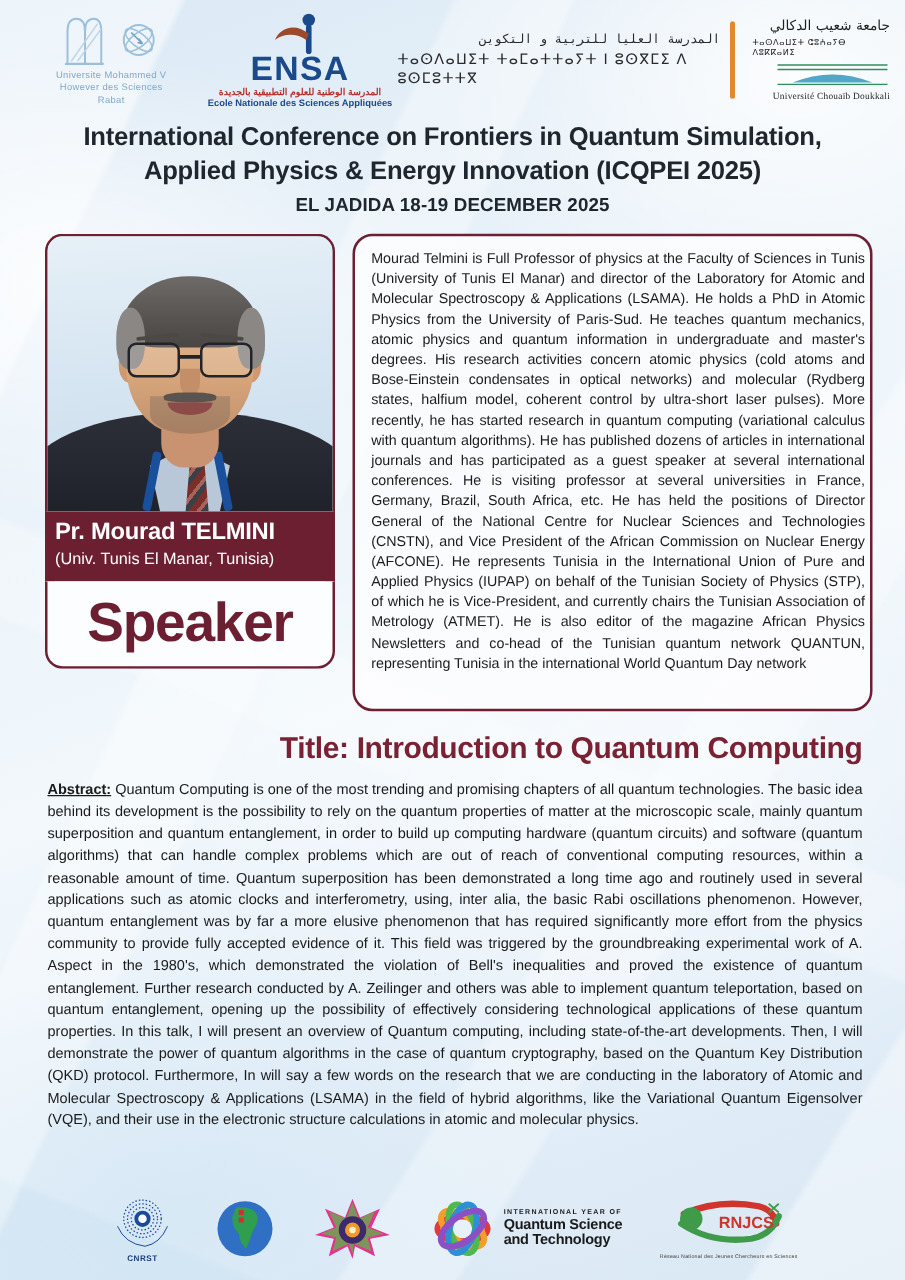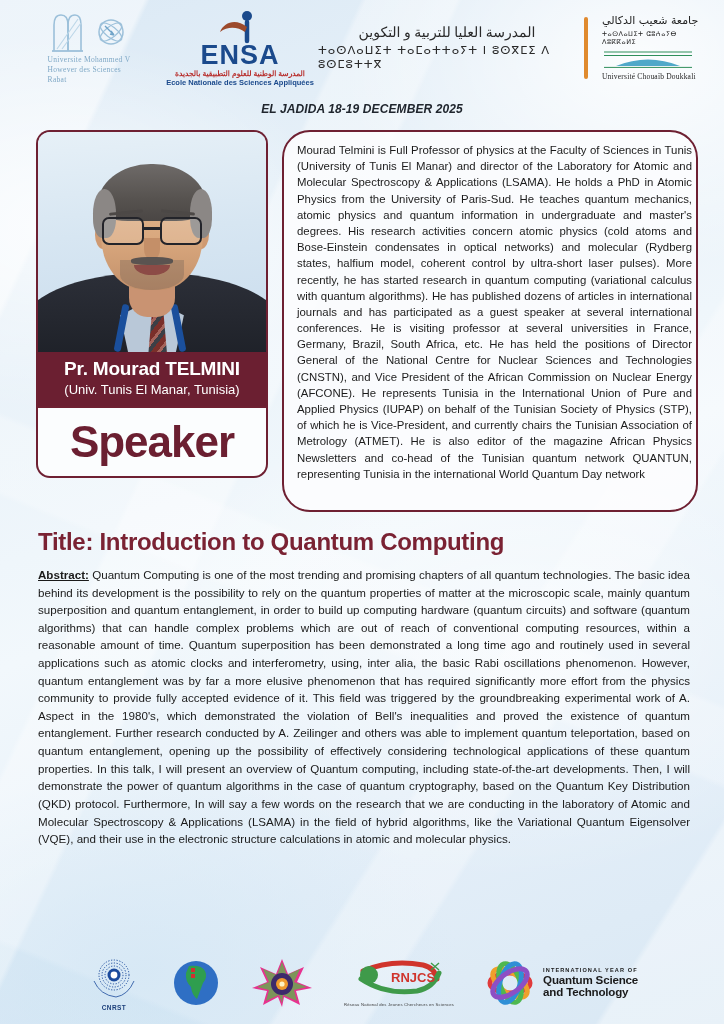--- a/index.html
+++ b/index.html
@@ -54,23 +54,22 @@
     display: flex;
     flex-direction: column;
     align-items: center;
     gap: 2px;
   }
   .um5-marks { display: flex; align-items: center; gap: 10px; }
   .um5-text {
     font-size: 7.5px;
     line-height: 1.35;
     color: #7fa8c6;
-    text-align: left;
+    text-align: center;
     letter-spacing: .3px;
-    font-family: Liberation Serif, serif;
   }
 
   .logo-ensa {
     width: 132px;
     display: flex;
     flex-direction: column;
     align-items: center;
     margin-left: 4px;
   }
   .ensa-word {
@@ -98,27 +97,26 @@
 
   .logo-esef {
     flex: 1;
     display: flex;
     flex-direction: column;
     justify-content: center;
     padding-left: 6px;
     gap: 1px;
   }
   .esef-ar {
-    font-family: Liberation Serif, serif;
-    font-size: 14px;
+    font-family: Liberation Mono, monospace;
+    font-size: 10px;
     color: #2a2a2a;
     letter-spacing: 2px;
     direction: rtl;
     line-height: 1.25;
-    text-align: center;
   }
   .esef-tif {
     font-family: "DejaVu Sans", sans-serif;
     font-size: 11.5px;
     color: #2a2a2a;
     letter-spacing: 1px;
     line-height: 1.25;
   }
   .esef-fr {
     font-family: "Liberation Serif", serif;
@@ -132,21 +130,21 @@
     height: 62px;
     background: #e08a2e;
     border-radius: 2px;
     margin: 0 8px 0 2px;
   }
 
   .logo-ucd {
     width: 110px;
     display: flex;
     flex-direction: column;
-    align-items: flex-start;
+    align-items: flex-end;
     gap: 4px;
   }
   .ucd-ar {
     font-family: "DejaVu Sans", sans-serif;
     font-size: 11px;
     color: #1e1e1e;
     direction: rtl;
     line-height: 1.1;
   }
   .ucd-tif {
@@ -173,25 +171,24 @@
   }
   .conf-title {
     font-size: 20.5px;
     font-weight: 700;
     color: #20262e;
     line-height: 1.32;
     letter-spacing: -.2px;
   }
   .conf-date {
     margin-top: 6px;
-    font-size: 12px;
+    font-size: 15px;
     font-weight: 600;
     color: #20262e;
     letter-spacing: .1px;
-    font-style: italic;
   }
 
   
   .speaker-row {
     position: relative;
     z-index: 3;
     display: flex;
     align-items: flex-start;
     padding: 14px 26px 0 36px;
     gap: 14px;
@@ -328,22 +325,22 @@
     width: 28%; height: 14%;
     background: rgba(90,83,80,0.28);
     border-radius: 0 0 50% 50%;
   }
 
   .name-plate {
     width: 232px;
     background: #6b1f31;
     border: 2px solid #6e2032;
     border-top: none;
-    padding: 7px 20px 8px;
-    text-align: center;
+    padding: 7px 6px 8px;
+    text-align: left;
     color: #ffffff;
   }
   .name-line {
     font-size: 19px;
     font-weight: 700;
     line-height: 1.1;
     letter-spacing: -.2px;
   }
   .affil-line {
     font-size: 13px;
@@ -369,21 +366,21 @@
     color: #6b1f31;
     letter-spacing: -1px;
     line-height: 1;
   }
 
   
   .bio-box {
     flex: 1;
     min-height: 382px;
     border: 2px solid #6e2032;
-    border-radius: 28px;
+    border-radius: 16px;
     background: rgba(252,253,254,0.82);
     padding: 10px 4px 10px 13px;
   }
   .bio-text {
     font-size: 11.4px;
     line-height: 1.42;
     color: #1b1b1b;
     text-align: justify;
     hyphens: auto;
   }
@@ -393,20 +390,21 @@
     position: relative;
     z-index: 3;
     padding: 16px 34px 0 38px;
   }
   .talk-title {
     font-size: 24px;
     font-weight: 700;
     color: #7a2233;
     letter-spacing: -.3px;
     margin-bottom: 10px;
+    text-align: right;
   }
   .abstract-para {
     font-size: 11.6px;
     line-height: 1.52;
     color: #1a1a1a;
     text-align: justify;
   }
   .abstract-label {
     font-weight: 700;
     text-decoration: underline;
@@ -495,20 +493,24 @@
         <line x1="2" y1="2" x2="90" y2="2" stroke="#2f8f5b" stroke-width="1.2"></line>
         <line x1="2" y1="5.5" x2="90" y2="5.5" stroke="#2f8f5b" stroke-width="1.2"></line>
         <path d="M14 16 Q46 3 78 16 Z" fill="#4fa8c9"></path>
         <line x1="2" y1="17.4" x2="90" y2="17.4" stroke="#2f8f5b" stroke-width="1"></line>
       </svg>
       <div class="ucd-fr">Université Chouaïb Doukkali</div>
     </div>
   </div>
 
   <div class="title-block">
+    <div class="conf-title">
+      <div>International Conference on Frontiers in Quantum Simulation,</div>
+      <div>Applied Physics &amp; Energy Innovation (ICQPEI 2025)</div>
+    </div>
     <div class="conf-date">EL JADIDA 18-19 DECEMBER 2025</div>
   </div>
 
   <div class="speaker-row">
 
     <div class="speaker-card">
       <div class="photo-frame">
         <div class="portrait">
           <div class="p-bg"></div>
           <div class="p-suit"></div>
@@ -588,42 +590,42 @@
     <div class="f-logo">
       <svg width="64" height="50" viewBox="0 0 64 50">
         <polygon points="32,1 38,16 54,9 47,24 62,30 46,33 50,47 34,39 32,49 28,39 13,47 17,33 2,30 17,24 10,9 26,16" fill="#e8318f"></polygon>
         <polygon points="32,4 37,17 50,11 44,24 57,29 44,32 47,43 33,37 32,45 29,37 16,43 19,32 7,29 19,24 13,11 27,17" fill="#5ab648" opacity="0.75"></polygon>
         <circle cx="32" cy="26" r="11" fill="#3d2a6b"></circle>
         <circle cx="32" cy="26" r="6" fill="#f09a2c"></circle>
         <circle cx="32" cy="26" r="2.6" fill="#fff3c4"></circle>
       </svg>
     </div>
 
-    <div class="f-logo rnjcs-wrap">
-      <svg width="96" height="42" viewBox="0 0 96 42">
-        <path d="M12 12 Q40 0 72 6 Q84 9 86 20" fill="none" stroke="#d0342c" stroke-width="5" stroke-linecap="round"></path>
-        <path d="M10 20 Q34 36 66 32 Q82 29 88 14" fill="none" stroke="#3f9a4a" stroke-width="5" stroke-linecap="round"></path>
-        <circle cx="18" cy="16" r="9" fill="#3f9a4a"></circle>
-        <path d="M80 4 L88 11 M88 4 L80 11" stroke="#3f9a4a" stroke-width="1.4"></path>
-        <text x="40" y="23" font-family="Liberation Sans, sans-serif" font-size="13" font-weight="700" fill="#d0342c">RNJCS</text>
-      </svg>
-      <div class="rnjcs-sub">Réseau National des Jeunes Chercheurs en Sciences</div>
-    </div>
-
     <div class="f-logo iyq-wrap">
       <svg width="52" height="48" viewBox="0 0 52 48">
         <g fill="none" stroke-width="5" stroke-linecap="round">
           <ellipse cx="26" cy="24" rx="20" ry="10" stroke="#e03b3b" transform="rotate(0 26 24)"></ellipse>
           <ellipse cx="26" cy="24" rx="20" ry="10" stroke="#f0a02a" transform="rotate(36 26 24)"></ellipse>
           <ellipse cx="26" cy="24" rx="20" ry="10" stroke="#4fb84f" transform="rotate(72 26 24)"></ellipse>
           <ellipse cx="26" cy="24" rx="20" ry="10" stroke="#2f8fd6" transform="rotate(108 26 24)"></ellipse>
           <ellipse cx="26" cy="24" rx="20" ry="10" stroke="#8d4fc4" transform="rotate(144 26 24)"></ellipse>
         </g>
       </svg>
       <div class="iyq-text">
         <div class="iyq-small">INTERNATIONAL YEAR OF</div>
         <div class="iyq-big">Quantum Science</div>
         <div class="iyq-big">and Technology</div>
       </div>
     </div>
+
+    <div class="f-logo rnjcs-wrap">
+      <svg width="96" height="42" viewBox="0 0 96 42">
+        <path d="M12 12 Q40 0 72 6 Q84 9 86 20" fill="none" stroke="#d0342c" stroke-width="5" stroke-linecap="round"></path>
+        <path d="M10 20 Q34 36 66 32 Q82 29 88 14" fill="none" stroke="#3f9a4a" stroke-width="5" stroke-linecap="round"></path>
+        <circle cx="18" cy="16" r="9" fill="#3f9a4a"></circle>
+        <path d="M80 4 L88 11 M88 4 L80 11" stroke="#3f9a4a" stroke-width="1.4"></path>
+        <text x="40" y="23" font-family="Liberation Sans, sans-serif" font-size="13" font-weight="700" fill="#d0342c">RNJCS</text>
+      </svg>
+      <div class="rnjcs-sub">Réseau National des Jeunes Chercheurs en Sciences</div>
+    </div>
   </div>
 
 </div>
 
 </body></html>

